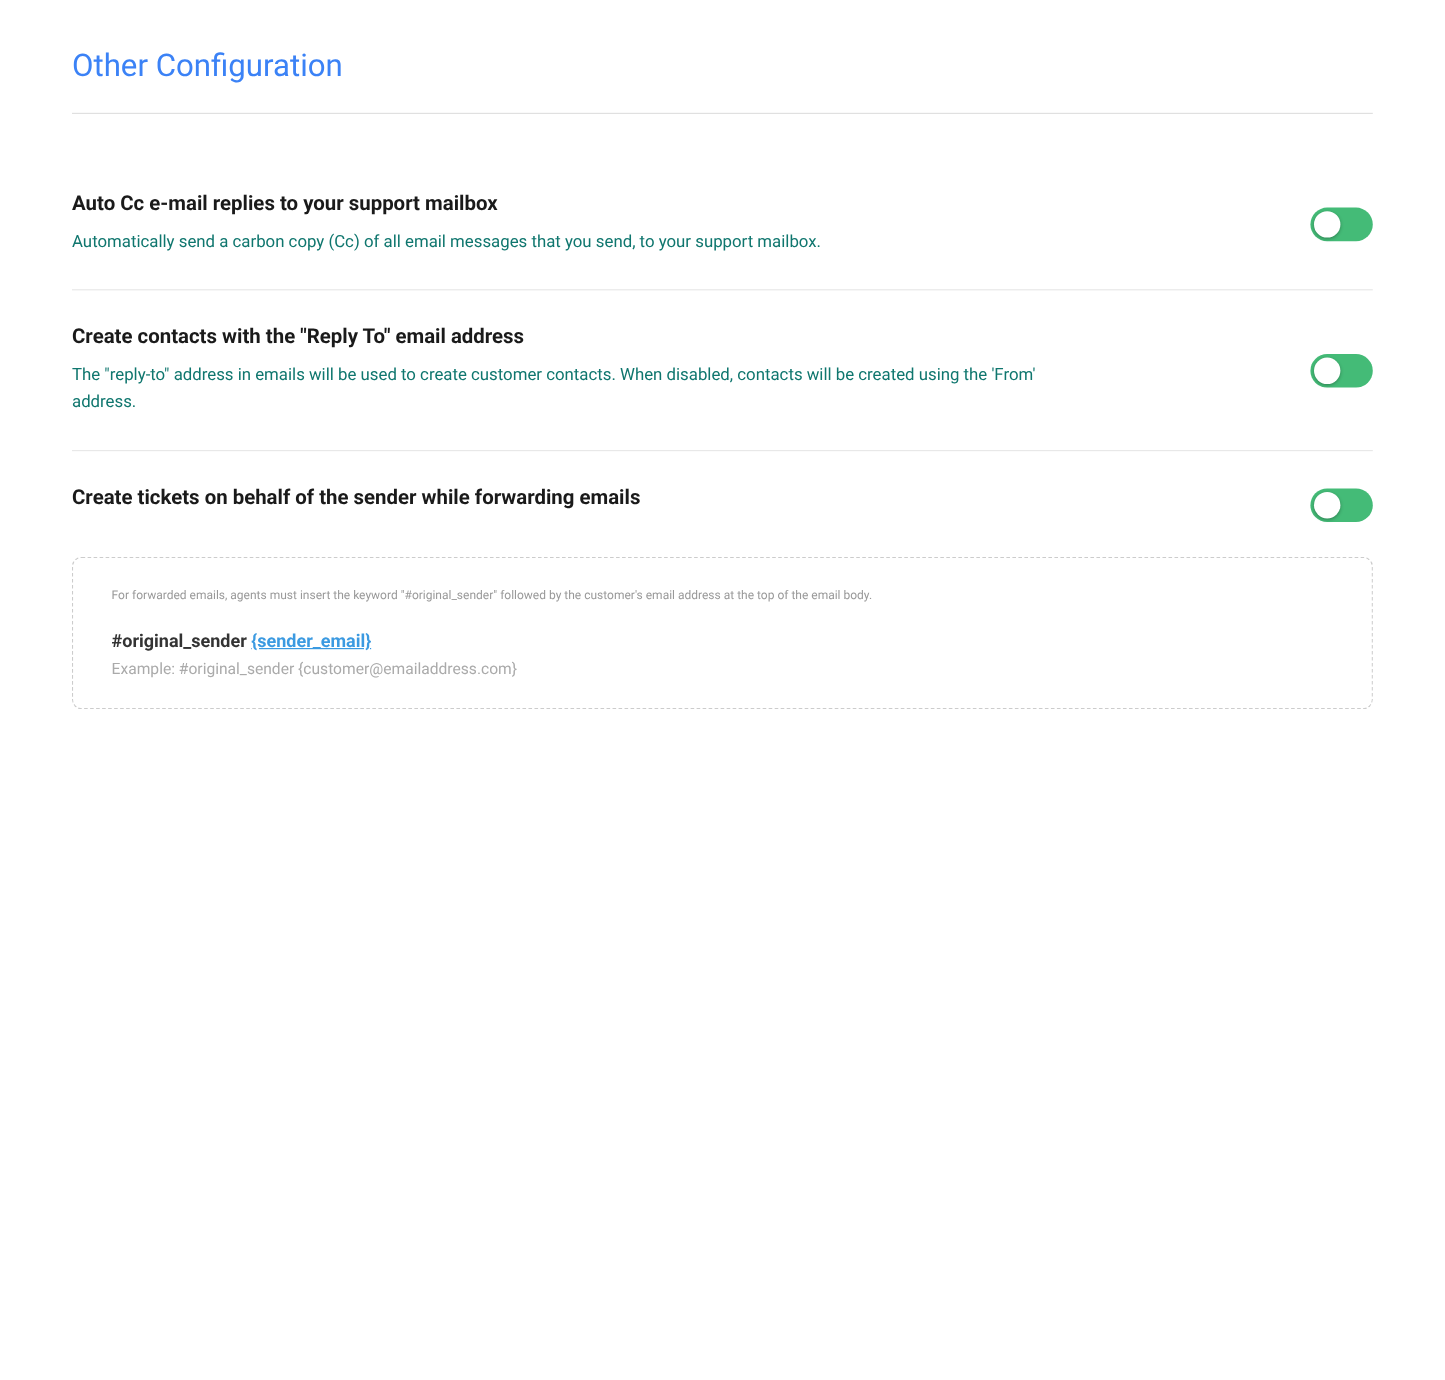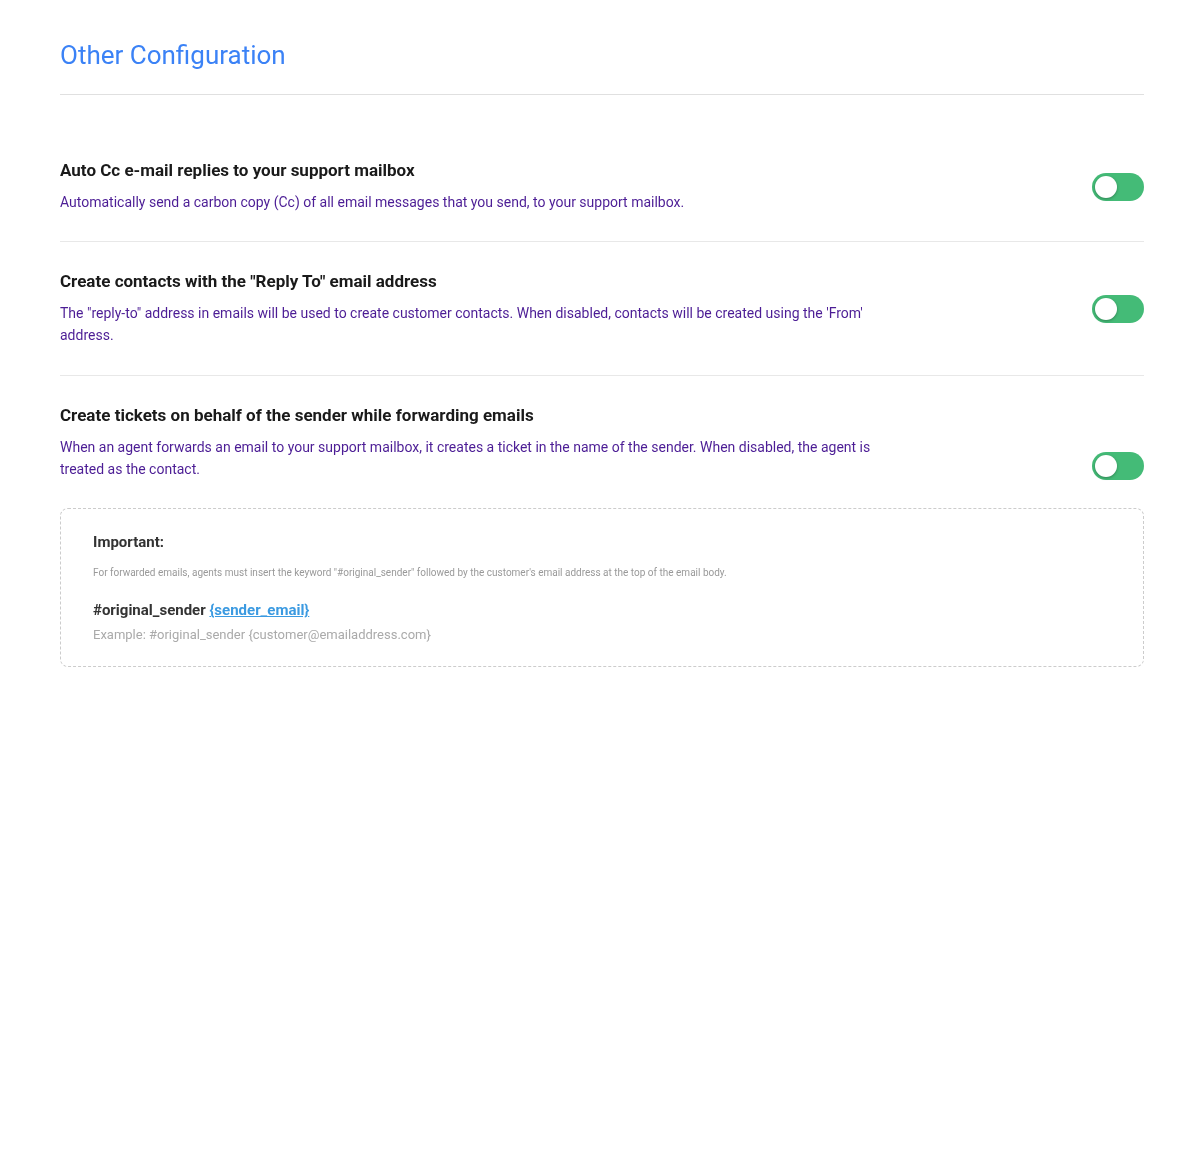--- a/index.html
+++ b/index.html
@@ -50,21 +50,21 @@
     .config-item-title {
       font-size: 17px;
       font-weight: 700;
       color: #1a1a1a;
       margin-bottom: 8px;
       line-height: 1.4;
     }
 
     .config-item-description {
       font-size: 14px;
-      color: #4c1d95;
+      color: #0f766e;
       line-height: 1.6;
       max-width: 820px;
     }
 
     
     .toggle-wrapper {
       flex-shrink: 0;
       margin-top: 2px;
     }
 
@@ -151,21 +151,21 @@
       font-size: 13px;
       color: #aaaaaa;
     }
 
     .third-item-wrapper {
       padding: 28px 0 0 0;
     }
 
     .third-item-row {
       display: flex;
-      align-items: flex-end;
+      align-items: center;
       justify-content: space-between;
     }
   </style>
 </head>
 <body>
 
 <h1 class="page-title">Other Configuration</h1>
 <hr class="section-divider">
 
 <div class="config-item">
@@ -195,34 +195,32 @@
         <div class="toggle-knob on"></div>
       </div>
     </label>
   </div>
 </div>
 
 <div class="third-item-wrapper">
   <div class="third-item-row">
     <div class="config-item-content">
       <div class="config-item-title">Create tickets on behalf of the sender while forwarding emails</div>
-      <div class="config-item-description">When an agent forwards an email to your support mailbox, it creates a ticket in the name of the sender. When disabled, the agent is treated as the contact.</div>
     </div>
     <div class="toggle-wrapper">
       <label class="toggle">
         <input type="checkbox" checked="" style="">
         <div class="toggle-slider on">
           <div class="toggle-knob on"></div>
         </div>
       </label>
     </div>
   </div>
 
   <div class="important-box">
-    <div class="important-label">Important:</div>
     <div class="important-description">For forwarded emails, agents must insert the keyword "#original_sender" followed by the customer's email address at the top of the email body.</div>
     <div class="keyword-line">
       <span>#original_sender</span>
       <span class="keyword-variable">{sender_email}</span>
     </div>
     <div class="keyword-example">Example: #original_sender {customer@emailaddress.com}</div>
   </div>
 </div>
 
 </body></html>

